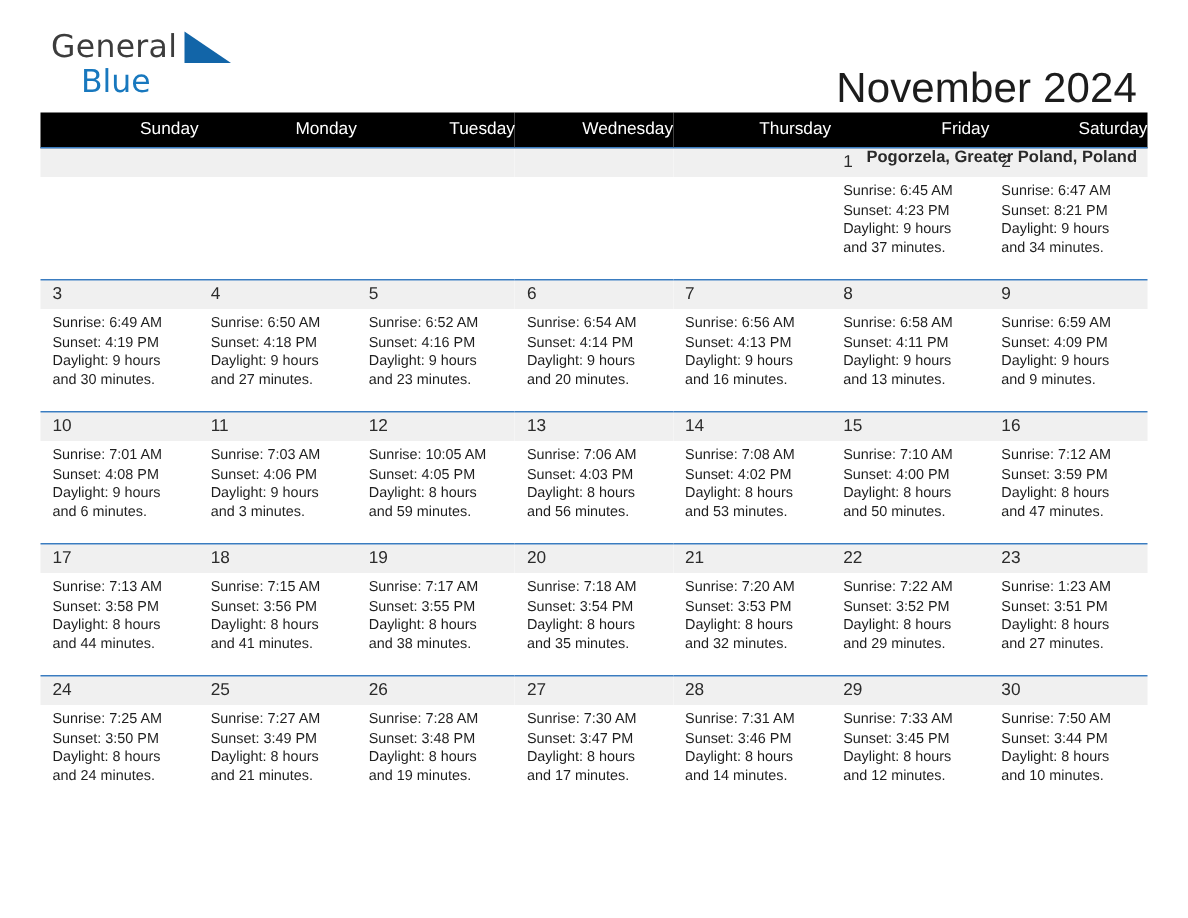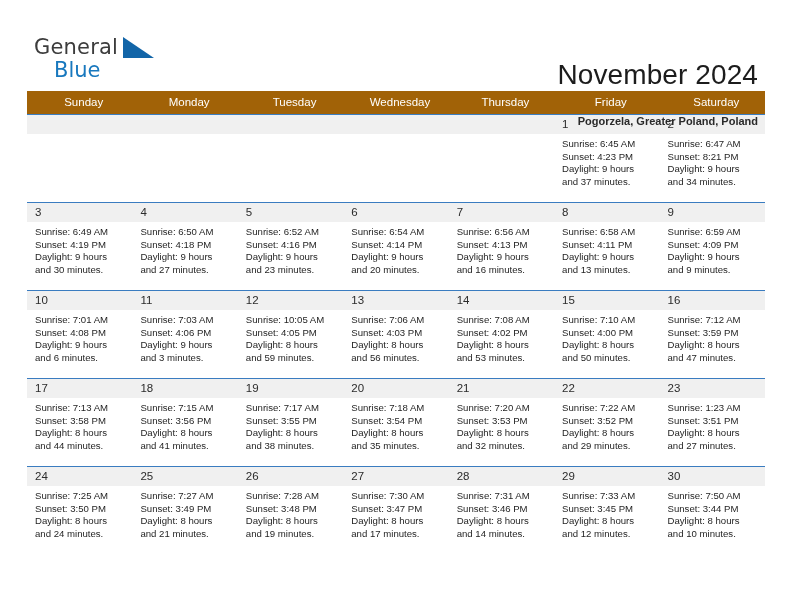--- a/index.html
+++ b/index.html
@@ -10,21 +10,21 @@
     height: 612px;
     background: #ffffff;
     font-family: "Liberation Sans", sans-serif;
     color: #222222;
     -webkit-font-smoothing: antialiased;
   }
   .page {
     position: relative;
     width: 792px;
     height: 612px;
-    padding: 16px 27px;
+    padding: 0 27px;
   }
 
   
   .header {
     position: relative;
     height: 75px;
     padding-top: 10px;
   }
   .logo {
     position: absolute;
@@ -84,25 +84,25 @@
   }
 
   
   .calendar {
     width: 738px;
     margin: 0 auto;
     border-collapse: collapse;
     table-layout: fixed;
   }
   .calendar th {
-    background: #a16207;
+    background: #000000;
     color: #ffffff;
     font-size: 11.5px;
     font-weight: normal;
-    text-align: center;
+    text-align: right;
     padding: 5px 0 6px 8px;
     border: none;
     height: 21px;
   }
   .calendar td {
     width: 105.4px;
     height: 88px;
     vertical-align: top;
     padding: 0;
     border: none;

